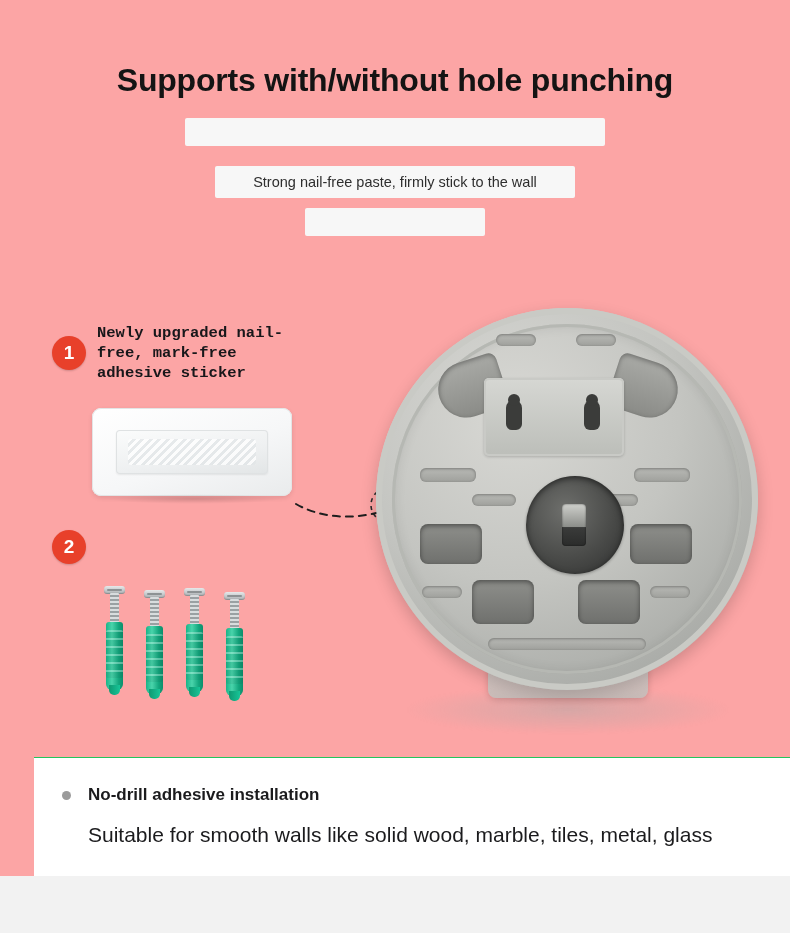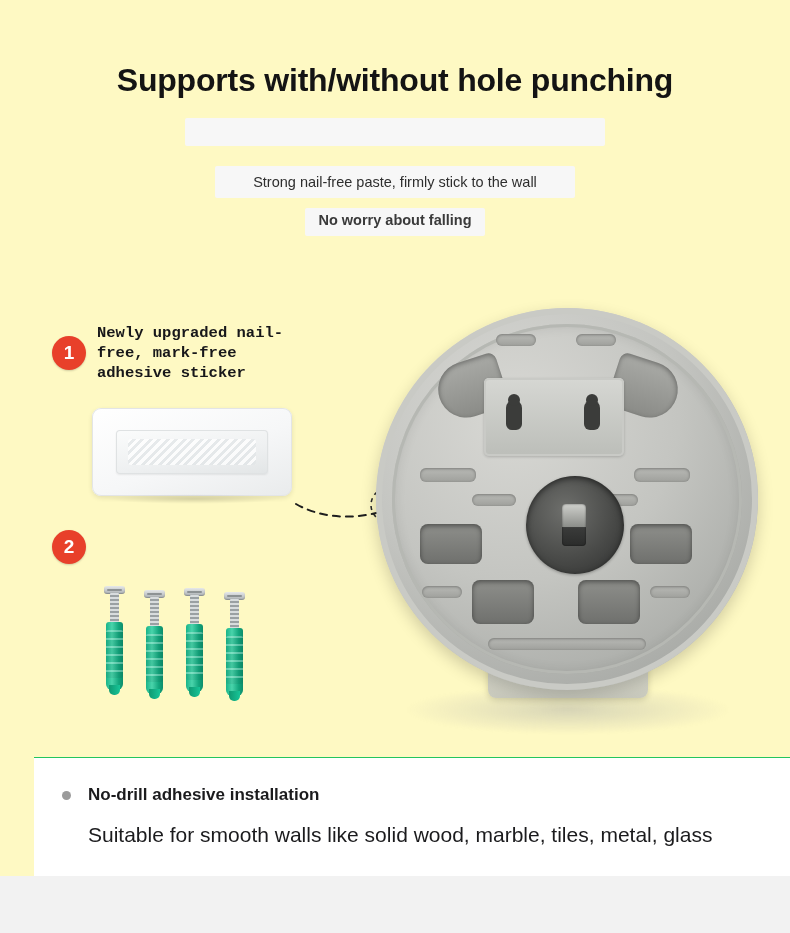--- a/index.html
+++ b/index.html
@@ -11,21 +11,21 @@
     height: 933px;
     background: #f2f2f2;
     font-family: "Liberation Sans", sans-serif;
     overflow: hidden;
     position: relative;
   }
   .page {
     position: relative;
     width: 790px;
     height: 876px;
-    background: #fef9c3;
+    background: #fca5a5;
     overflow: hidden;
   }
 
   
   .headline {
     position: absolute;
     top: 62px;
     left: 0;
     width: 790px;
     text-align: center;
@@ -317,21 +317,20 @@
 <body>
 
 <div class="page">
 
   <div class="tintbar tint-a"></div>
   <div class="tintbar tint-b"></div>
   <div class="tintbar tint-c"></div>
 
   <div class="headline">Supports with/without hole punching</div>
   <div class="sub1">Strong nail-free paste, firmly stick to the wall</div>
-  <div class="sub2">No worry about falling</div>
 
   <div class="badge" id="badge1">1</div>
   <div class="callout-text" id="callout1">Newly upgraded nail-free, mark-free adhesive sticker</div>
 
   <div class="sticker-wrap">
     <div class="sticker-outer"></div>
     <div class="sticker-inner"></div>
     <div class="sticker-shadow"></div>
   </div>
 

